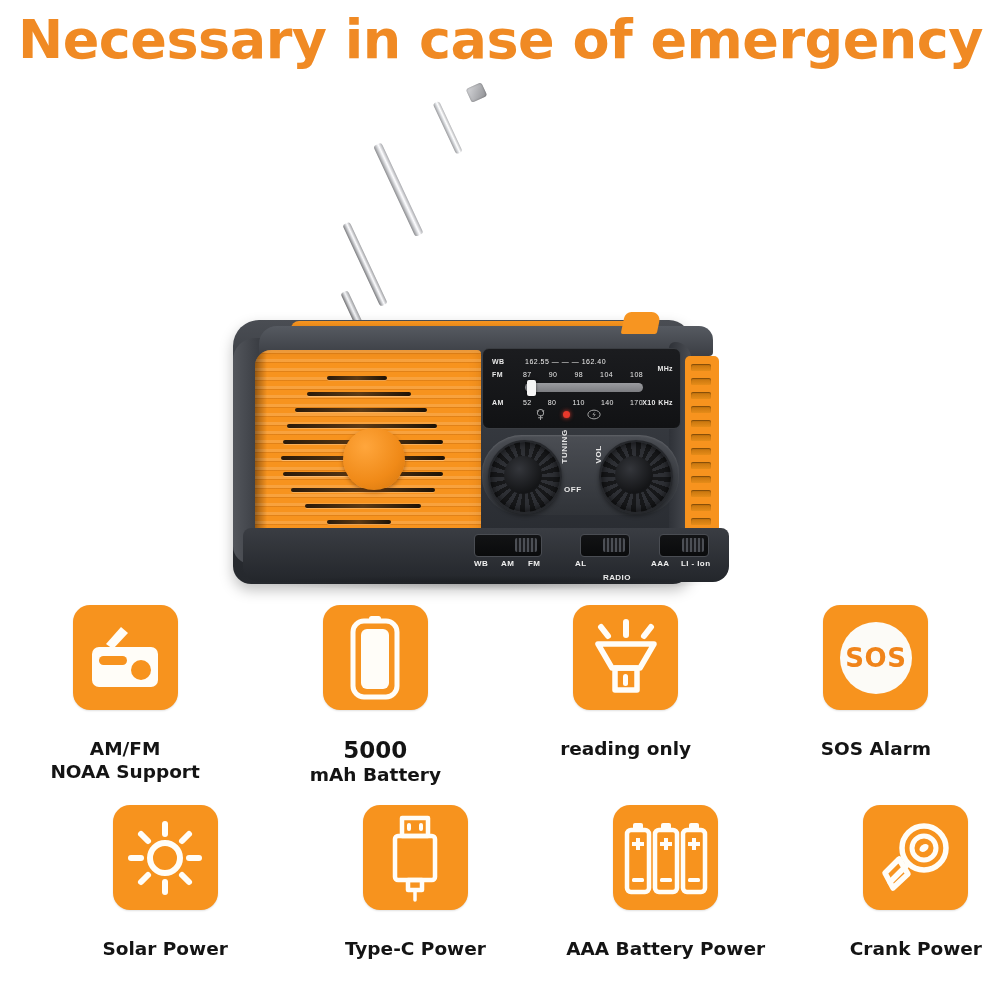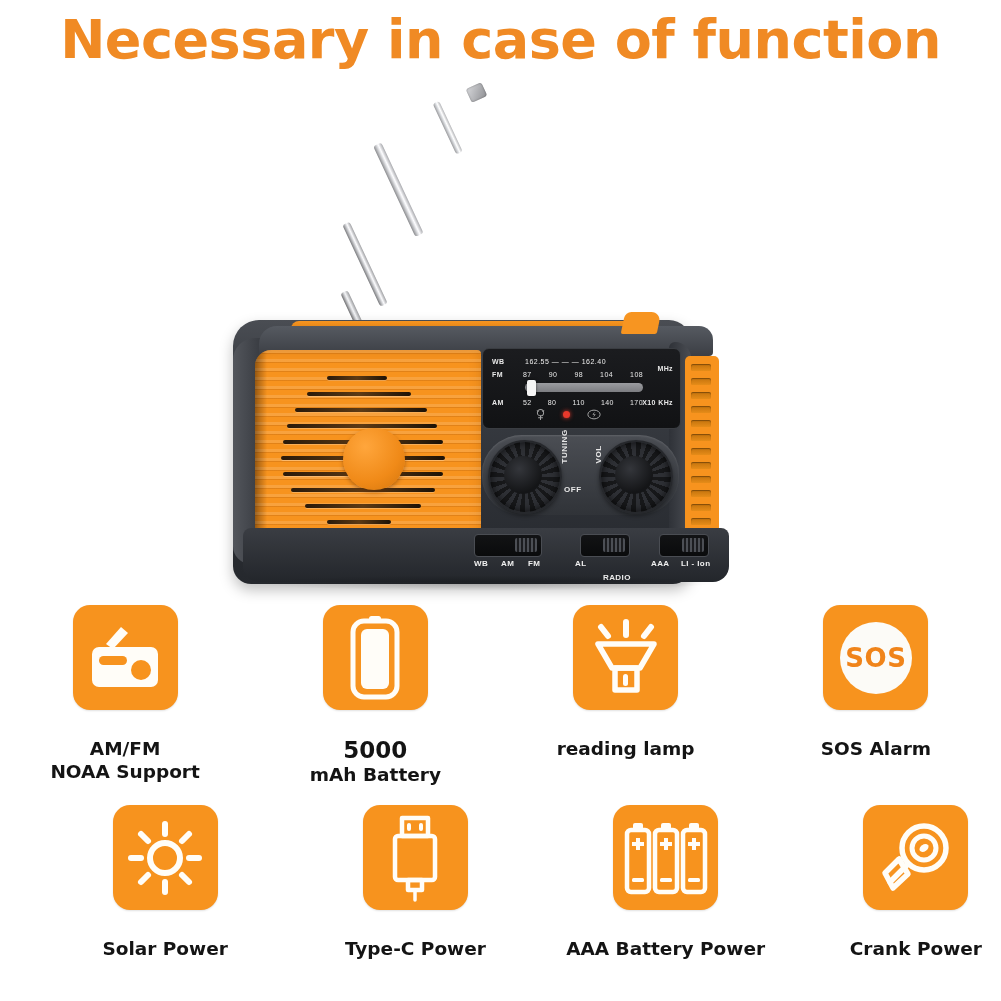--- a/index.html
+++ b/index.html
@@ -262,21 +262,21 @@
     color:#F0841A;font-size:26px;font-weight:700;letter-spacing:.5px;
     font-family:"DejaVu Sans", sans-serif;
   }
   svg{display:block;}
 </style>
 </head>
 <body>
 
 <div id="page">
 
-  <div class="headline">Necessary in case of function</div>
+  <div class="headline">Necessary in case of emergency</div>
 
   <div class="radio-wrap">
 
     <div class="antenna">
       <div class="ant-seg ant-s1"></div>
       <div class="ant-seg ant-s2"></div>
       <div class="ant-seg ant-s3"></div>
       <div class="ant-seg ant-s4"></div>
       <div class="ant-tip"></div>
       <div class="ant-base"></div>
@@ -436,21 +436,21 @@
           <svg width="76" height="80" viewBox="0 0 76 80">
             <path d="M10 26 H66 L52 50 H24 Z" fill="none" stroke="#FFFDF8" stroke-width="5.5" stroke-linejoin="round"></path>
             <path d="M27 50 H49 V72 H27 Z" fill="none" stroke="#FFFDF8" stroke-width="5.5" stroke-linejoin="round"></path>
             <rect x="35" y="56" width="5" height="12" rx="2.5" fill="#FFFDF8"></rect>
             <path d="M38 4 V17" stroke="#FFFDF8" stroke-width="6" stroke-linecap="round"></path>
             <path d="M13 9 L20 18" stroke="#FFFDF8" stroke-width="6" stroke-linecap="round"></path>
             <path d="M63 9 L56 18" stroke="#FFFDF8" stroke-width="6" stroke-linecap="round"></path>
           </svg>
         </div>
         <div class="cap">
-          <div>reading lamp</div>
+          <div>reading only</div>
         </div>
       </div>
 
       <div class="fcell">
         <div class="tile">
           <div class="sos-circle">SOS</div>
         </div>
         <div class="cap">
           <div>SOS Alarm</div>
         </div>

